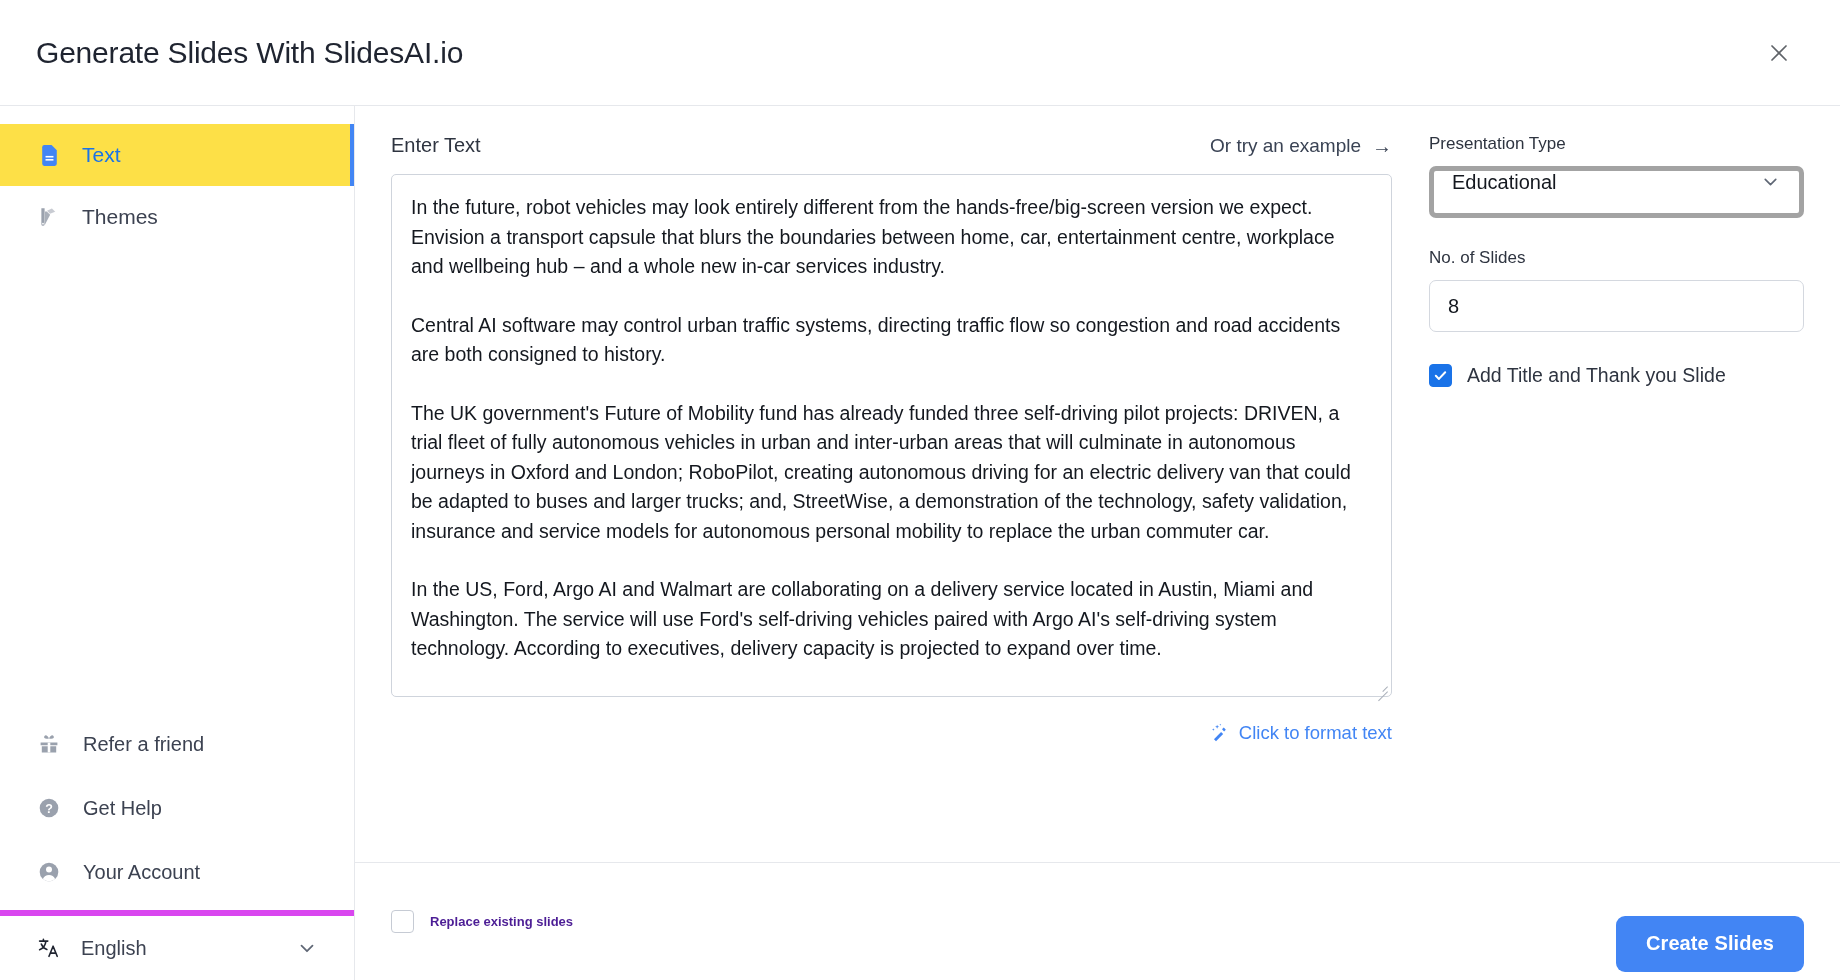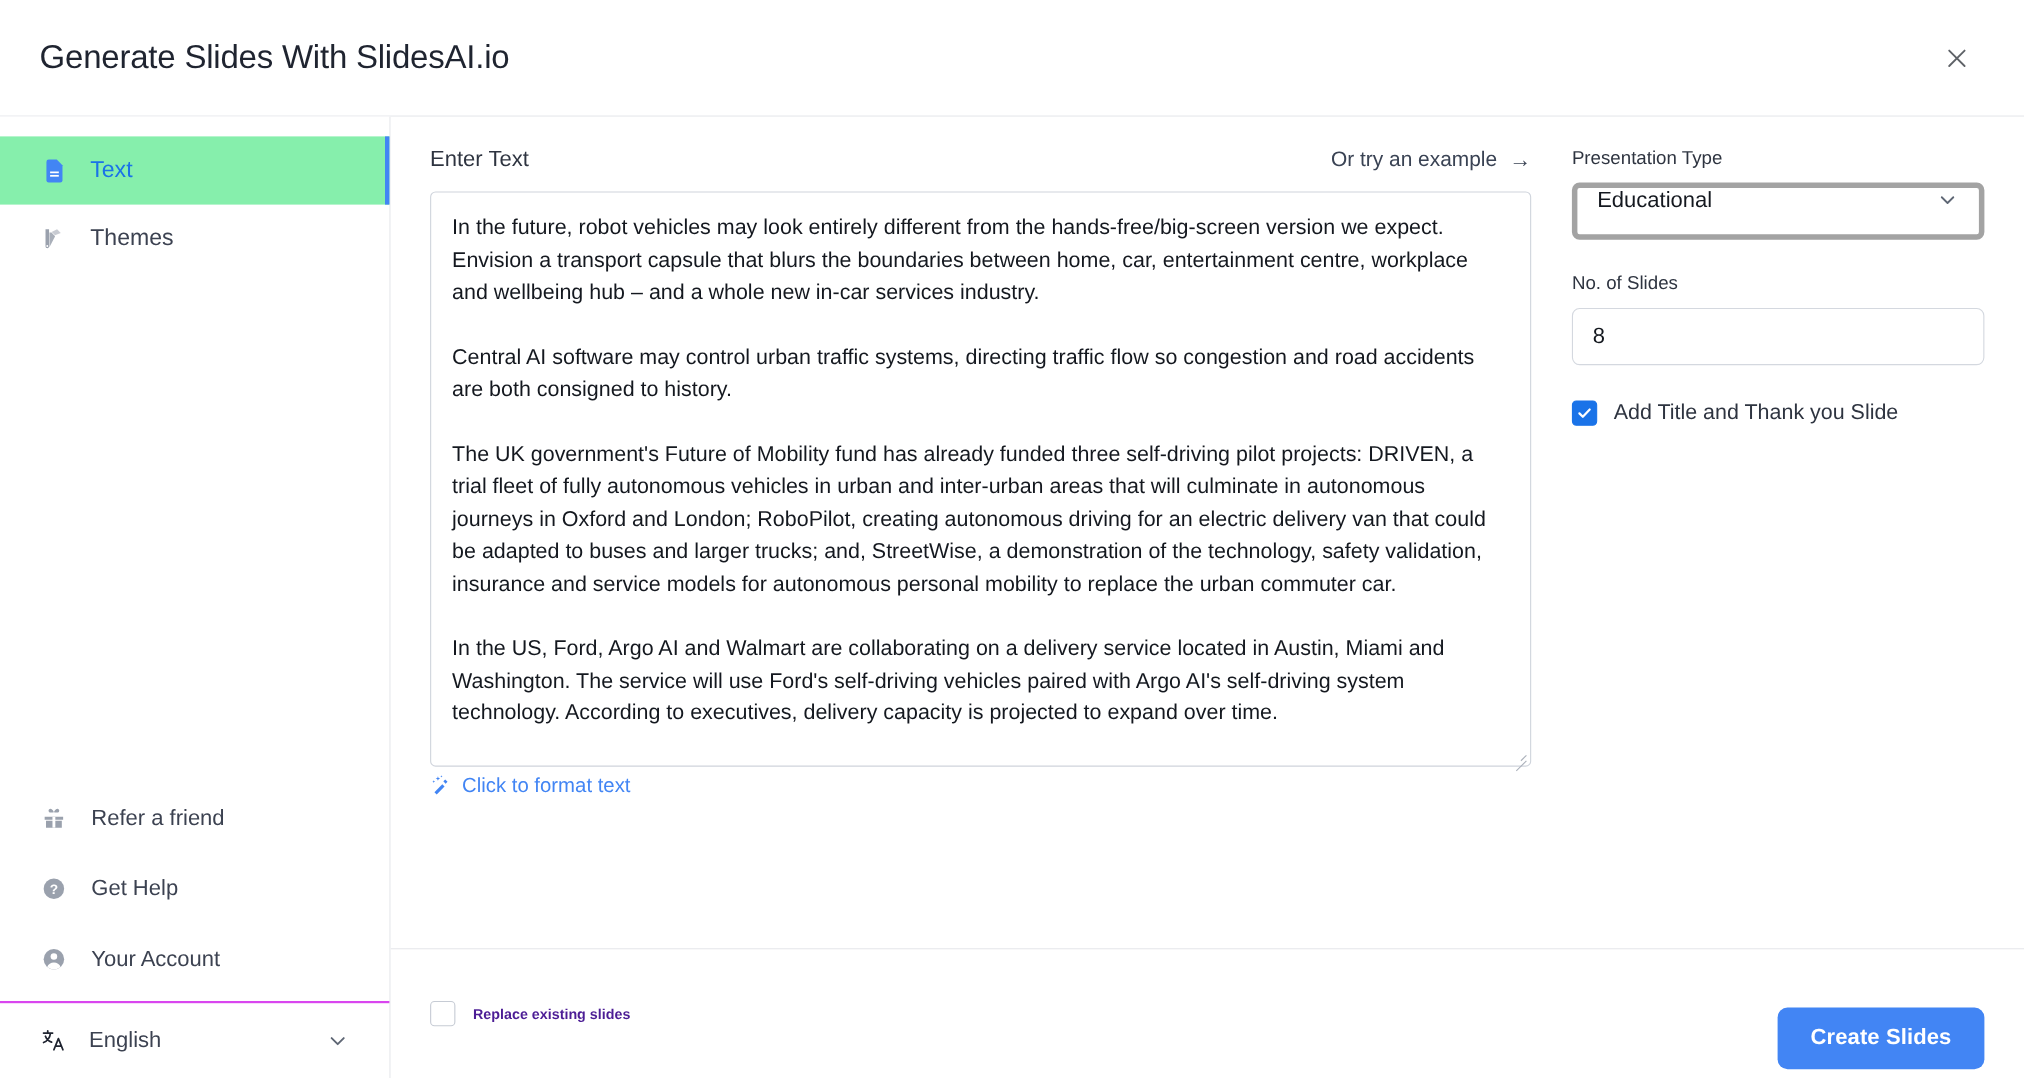--- a/index.html
+++ b/index.html
@@ -44,38 +44,38 @@
   .nav-item {
     position: relative;
     height: 62px;
     display: flex; align-items: center;
     padding-left: 36px;
     gap: 19px;
     cursor: pointer;
     font-size: 21px;
     color: #3c4251;
   }
-  .nav-item.active { background: #86efac; color: #1a73e8; }
+  .nav-item.active { background: #fde047; color: #1a73e8; }
   .nav-item.active::after {
     content: ""; position: absolute; right: 0; top: 0; bottom: 0;
     width: 4px; background: #4285f4;
   }
   .nav-icon { width: 27px; height: 27px; display:flex; align-items:center; justify-content:center; flex:0 0 27px; }
   .nav-icon svg { display: block; }
 
   .spacer { flex: 1 1 auto; }
 
   .nav-bottom { display:flex; flex-direction:column; padding-bottom: 6px; }
   .nav-item.small { height: 64px; font-size: 20px; color:#3c4251; gap: 21px; }
   .nav-item.small .nav-icon { width:26px; height:26px; flex:0 0 26px; color:#9aa1ad; }
 
   .lang-row {
     height: 70px; display:flex; align-items:center; gap: 19px;
     padding: 0 36px 0 36px; cursor:pointer; font-size: 20px; color:#3c4251;
-    border-top: 2px solid #d946ef;
+    border-top: 6px solid #d946ef;
   }
   .lang-row .nav-icon { width:26px; height:26px; flex:0 0 26px; color:#1f2430;}
   .lang-chevron { margin-left:auto; color:#5f6775; display:flex; }
 
   
   .main { flex: 1 1 auto; display:flex; flex-direction: column; min-width:0; }
   .main-inner { flex: 1 1 auto; display:flex; min-height:0; padding: 28px 0 0 0; }
 
   .editor-col { flex: 1 1 auto; min-width: 0; padding: 0 28px 0 36px; display:flex; flex-direction:column; }
   .editor-head {
@@ -105,21 +105,21 @@
     pointer-events:none;
   }
   .resize-grip::before, .resize-grip::after {
     content:""; position:absolute; background:#aab0ba; height:1px; transform-origin: 100% 100%;
   }
   .resize-grip::before { width: 13px; right:1px; bottom:2px; transform: rotate(-45deg); }
   .resize-grip::after  { width: 7px;  right:1px; bottom:7px; transform: rotate(-45deg); }
 
   .format-row {
     display:flex; align-items:center; gap: 9px;
-    margin-top: 6px; cursor: pointer;
+    margin-top: 25px; cursor: pointer; justify-content: flex-end;
   }
   .format-row .wand { width:20px; height:20px; display:flex; color:#4285f4;}
   .format-link { font-size: 18.5px; color:#4285f4; }
 
   .count-row { margin-top: 10px; font-size: 18.5px; color:#5c636f; }
   .count-row .how { color:#4285f4; cursor:pointer; }
 
   
   .options-col {
     width: 420px; flex: 0 0 420px;

